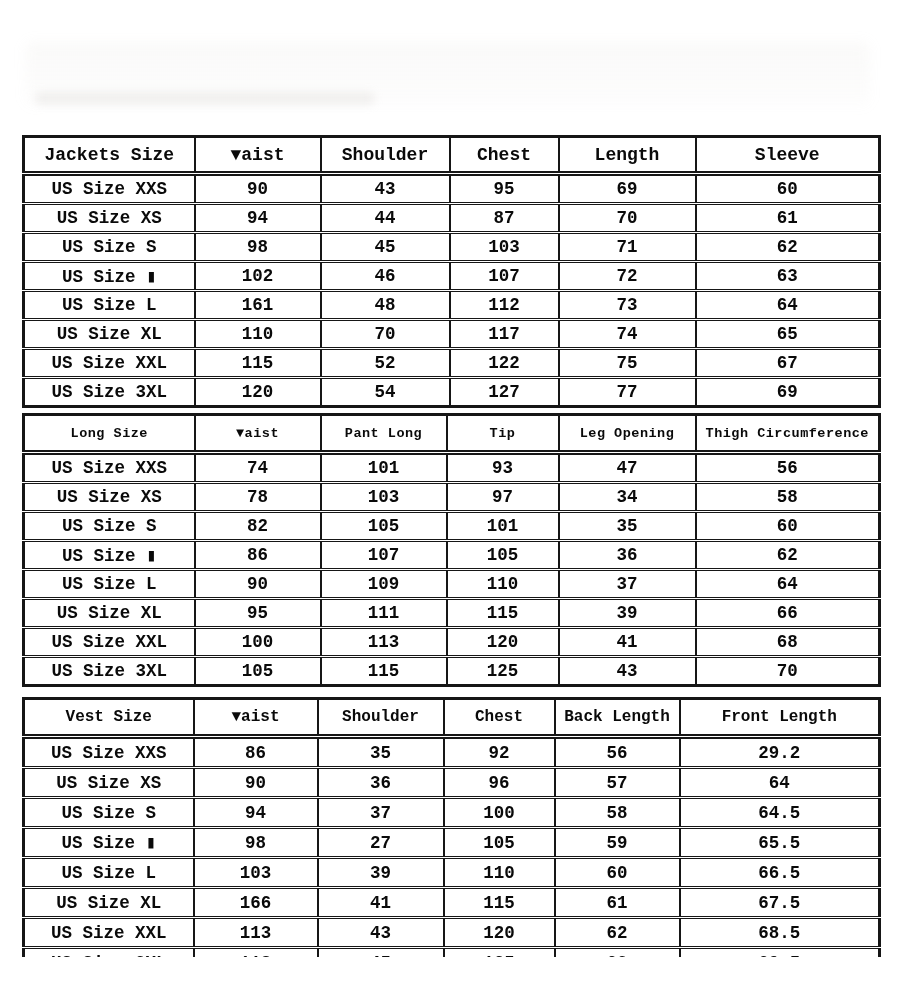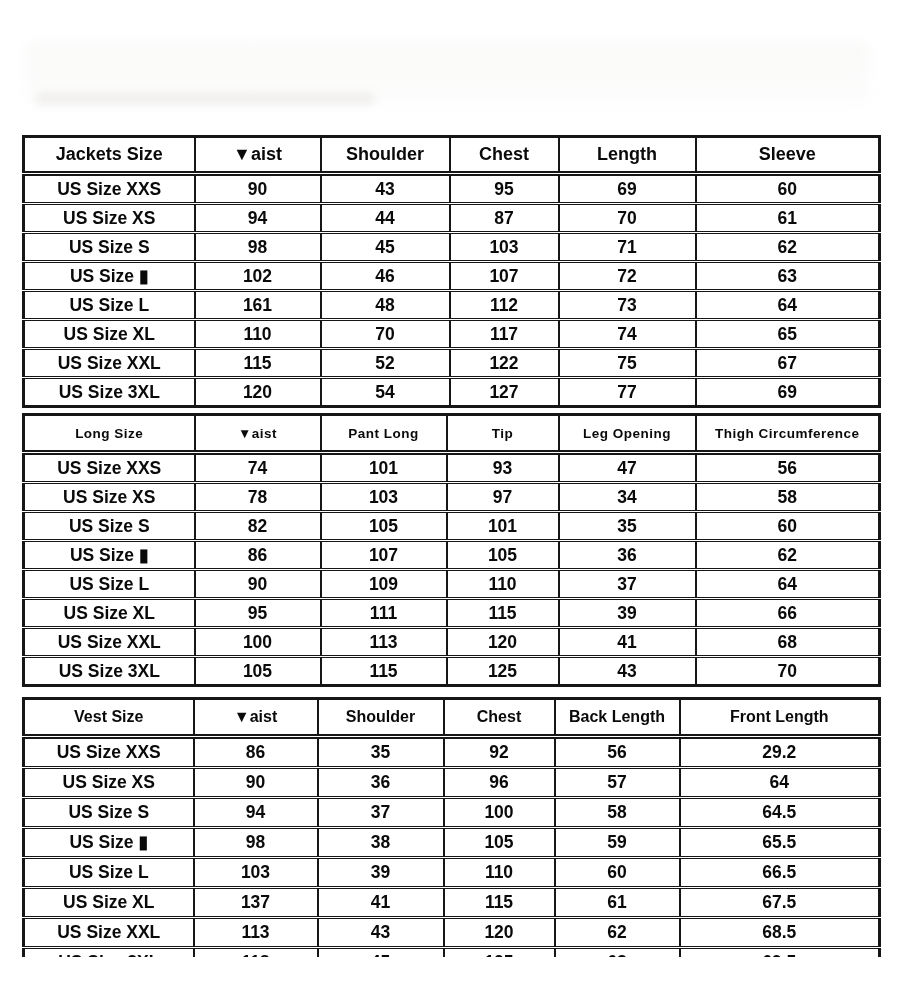--- a/index.html
+++ b/index.html
@@ -6,21 +6,21 @@
     margin: 0;
     padding: 0;
     background: #ffffff;
   }
   .canvas {
     position: relative;
     width: 900px;
     height: 957px;
     background: #ffffff;
     overflow: hidden;
-    font-family: Liberation Sans, sans-serif;
+    font-family: Liberation Mono, monospace;
     border-radius: 19px;
   }
   
   .smudge-band {
     position: absolute;
     left: 25px;
     top: 42px;
     width: 845px;
     height: 64px;
     background: linear-gradient(180deg, rgba(208,203,196,0.10), rgba(208,203,196,0.04));
@@ -295,36 +295,36 @@
           <td>US Size S</td>
           <td>94</td>
           <td>37</td>
           <td>100</td>
           <td>58</td>
           <td>64.5</td>
         </tr>
         <tr>
           <td>US Size ▮</td>
           <td>98</td>
-          <td>38</td>
+          <td>27</td>
           <td>105</td>
           <td>59</td>
           <td>65.5</td>
         </tr>
         <tr>
           <td>US Size L</td>
           <td>103</td>
           <td>39</td>
           <td>110</td>
           <td>60</td>
           <td>66.5</td>
         </tr>
         <tr>
           <td>US Size XL</td>
-          <td>137</td>
+          <td>166</td>
           <td>41</td>
           <td>115</td>
           <td>61</td>
           <td>67.5</td>
         </tr>
         <tr>
           <td>US Size XXL</td>
           <td>113</td>
           <td>43</td>
           <td>120</td>

